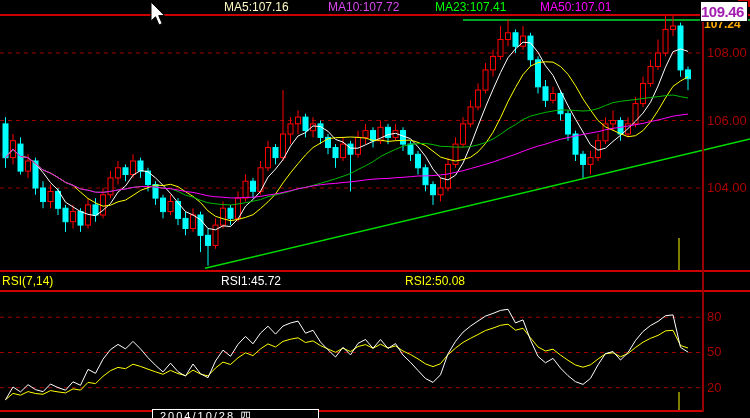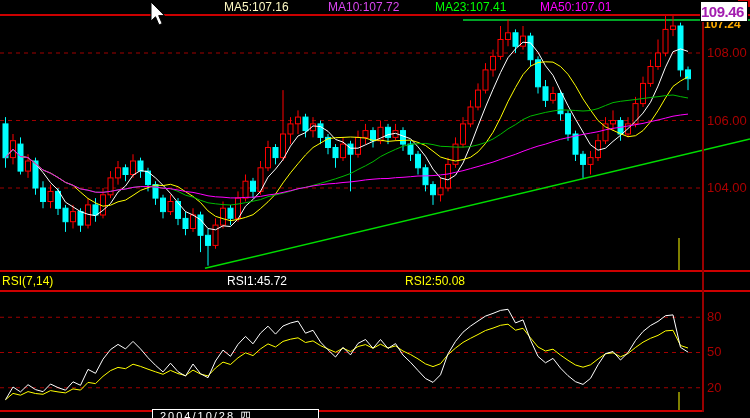--- a/index.html
+++ b/index.html
@@ -339,21 +339,21 @@
   <div class="abs" id="price-axis-line"></div>
   <div class="abs axlabel z4" style="left:707px;top:47px;">108.00</div>
   <div class="abs axlabel z4" style="left:707px;top:115px;">106.00</div>
   <div class="abs axlabel z4" style="left:707px;top:182px;">104.00</div>
 
   <div class="abs" id="last-price" style="color: rgb(255, 170, 0);">107.24</div>
   <div class="abs" id="high-box">109.46</div>
 
   <div class="abs divider" id="mid-divider-1"></div>
   <div class="abs hlabel" style="left: 2px; top: 275px; color: rgb(255, 255, 0);">RSI(7,14)</div>
-  <div class="abs hlabel" style="left: 227px; top: 275px; color: rgb(255, 255, 255);">RSI1:45.72</div>
+  <div class="abs hlabel" style="left: 221px; top: 275px; color: rgb(255, 255, 255);">RSI1:45.72</div>
   <div class="abs hlabel" style="left: 405px; top: 275px; color: rgb(255, 255, 0);">RSI2:50.08</div>
   <div class="abs divider" id="mid-divider-2"></div>
 
   <svg id="rsi-svg" class="abs" width="750" height="118" viewBox="0 0 750 118">
       <g>
         <line x1="0" y1="25.25" x2="702" y2="25.25" stroke="#a00000" stroke-width="1" stroke-dasharray="4 4"></line>
         <line x1="0" y1="60.5" x2="702" y2="60.5" stroke="#a00000" stroke-width="1" stroke-dasharray="4 4"></line>
         <line x1="0" y1="95.75" x2="702" y2="95.75" stroke="#a00000" stroke-width="1" stroke-dasharray="4 4"></line>
       </g>
       <g>

